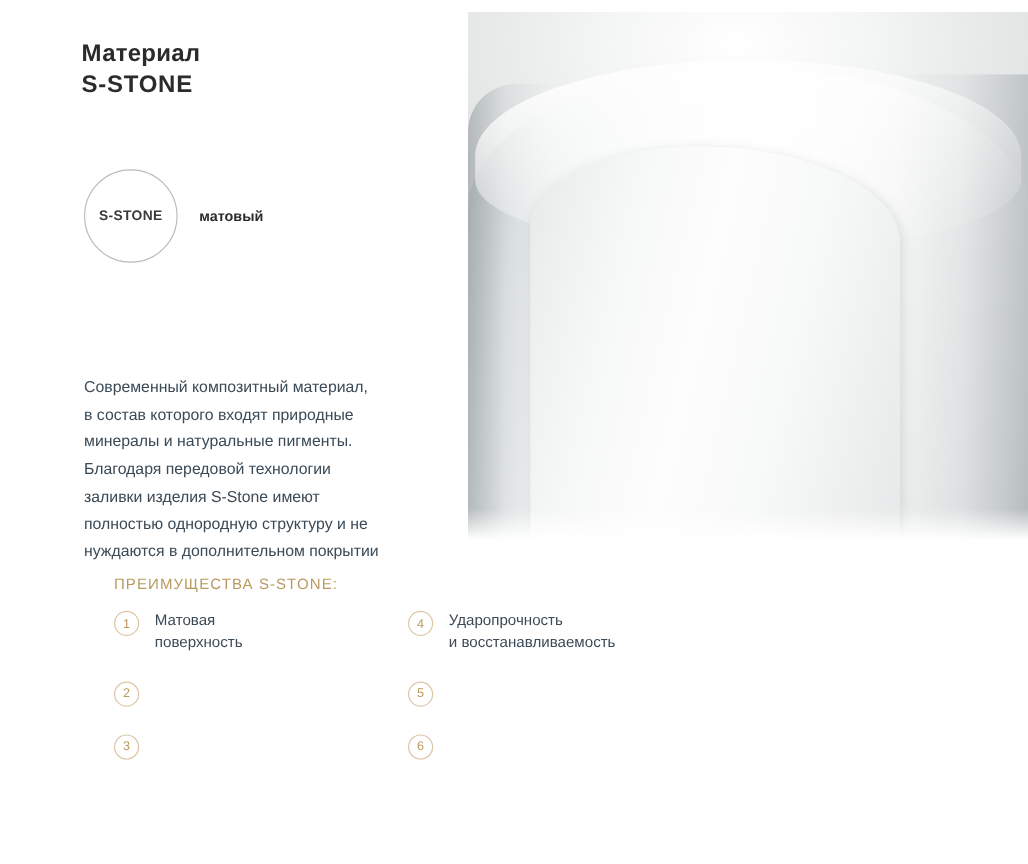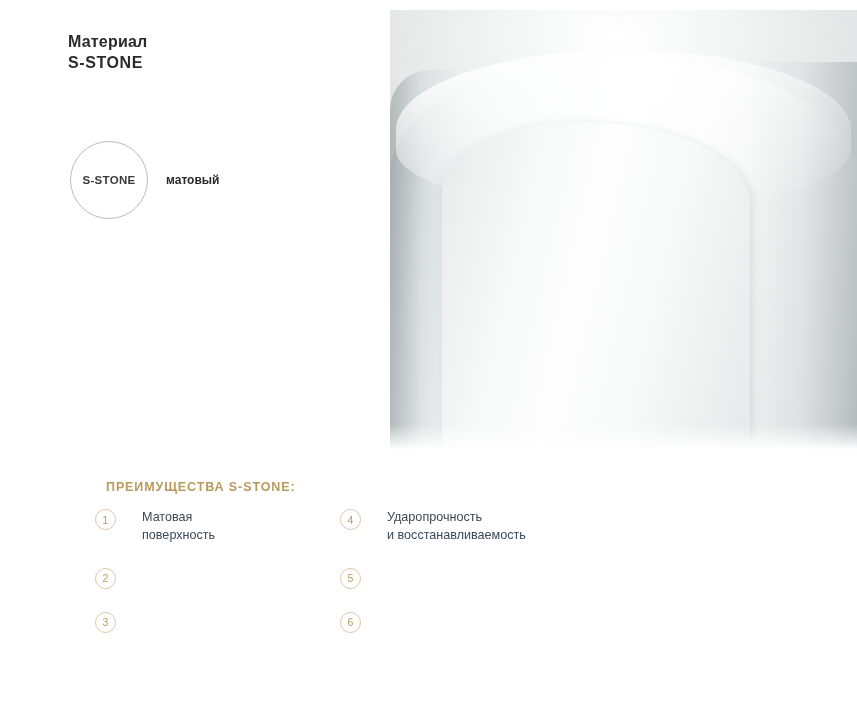--- a/index.html
+++ b/index.html
@@ -17,21 +17,21 @@
     background: #ffffff;
   }
 
   
   .title-block {
     position: absolute;
     left: 68px;
     top: 32px;
   }
   .title-line {
-    font-size: 16px;
+    font-size: 20px;
     font-weight: bold;
     color: #2b2b2b;
     letter-spacing: 0.2px;
     line-height: 1.3;
   }
   .title-line.second { letter-spacing: 0.6px; }
 
   
   .badge-row {
     position: absolute;
@@ -154,24 +154,23 @@
     height: 26px;
     background: linear-gradient(0deg, #ffffff 0%, rgba(255,255,255,0) 100%);
   }
 
   
   .adv-title {
     position: absolute;
     left: 95px;
     top: 480px;
     font-size: 12.5px;
-    font-weight: bold;
+    font-weight: normal;
     color: #b99a5e;
     letter-spacing: 0.9px;
-    margin-left: 11px;
   }
   .adv-grid {
     position: absolute;
     left: 95px;
     top: 508px;
     width: 680px;
   }
   .adv-col {
     position: absolute;
     top: 0;
@@ -192,21 +191,21 @@
     border-radius: 50%;
     border: 1px solid #dcc6a6;
     color: #b99a5e;
     font-size: 10.5px;
     display: flex;
     align-items: center;
     justify-content: center;
     margin-top: 1px;
   }
   .adv-text {
-    margin-left: 26px;
+    margin-left: 13px;
     font-size: 12.6px;
     line-height: 1.45;
     color: #3b4a57;
     white-space: pre-line;
   }
 </style>
 </head>
 <body>
 
 <div class="page">
@@ -216,20 +215,27 @@
     <div class="title-line second">S-STONE</div>
   </div>
 
   <div class="badge-row">
     <div class="badge-circle">
       <span>S-STONE</span>
     </div>
     <div class="badge-label">матовый</div>
   </div>
 
+  <div class="description" style="white-space: pre-line;">Современный композитный материал,
+в состав которого входят природные
+минералы и натуральные пигменты.
+Благодаря передовой технологии
+заливки изделия S-Stone имеют
+полностью однородную структуру и не
+нуждаются в дополнительном покрытии</div>
 
   <div class="photo">
     <div class="photo-inner">
       <div class="basin-body"></div>
       <div class="basin-shadow-left"></div>
       <div class="basin-shadow-right"></div>
       <div class="basin-rim"></div>
       <div class="basin-inner"></div>
       <div class="basin-bottom-fade"></div>
     </div>

